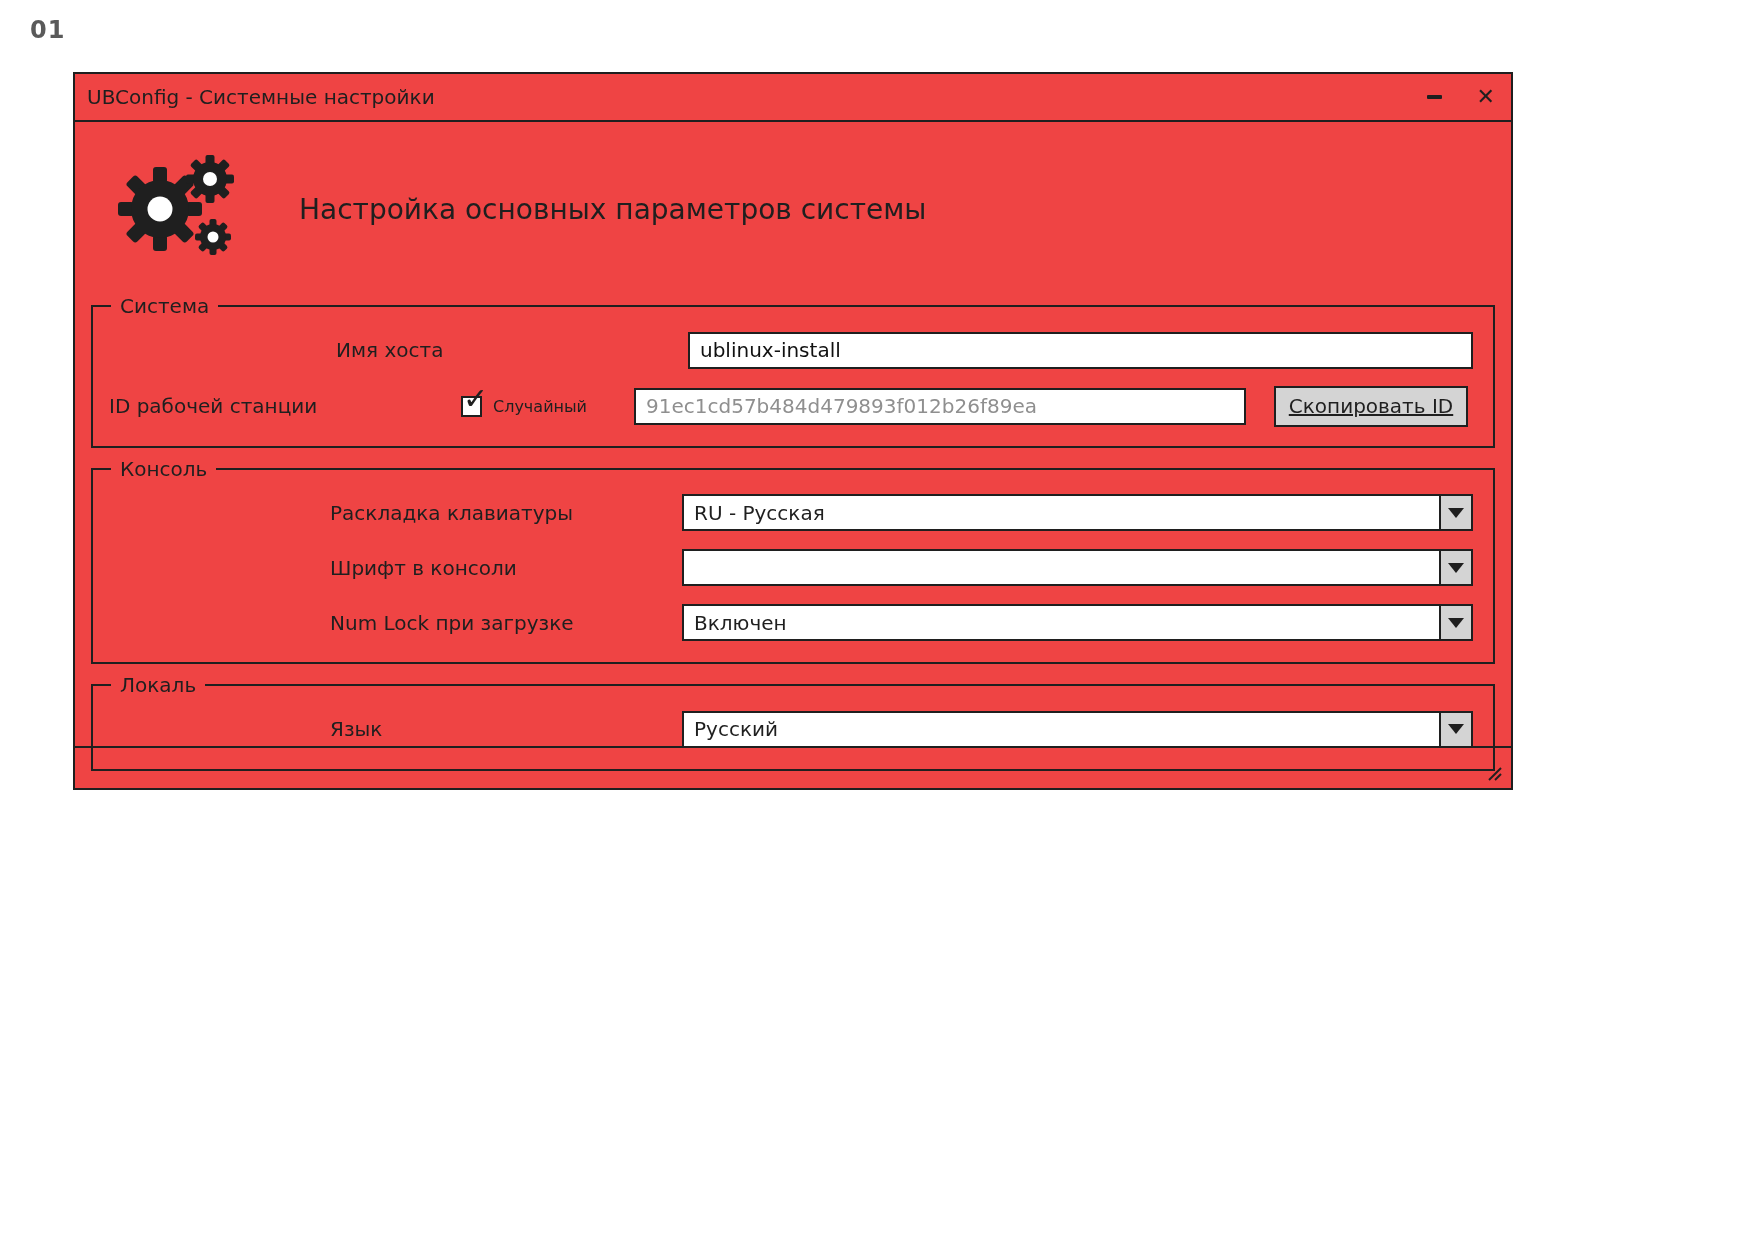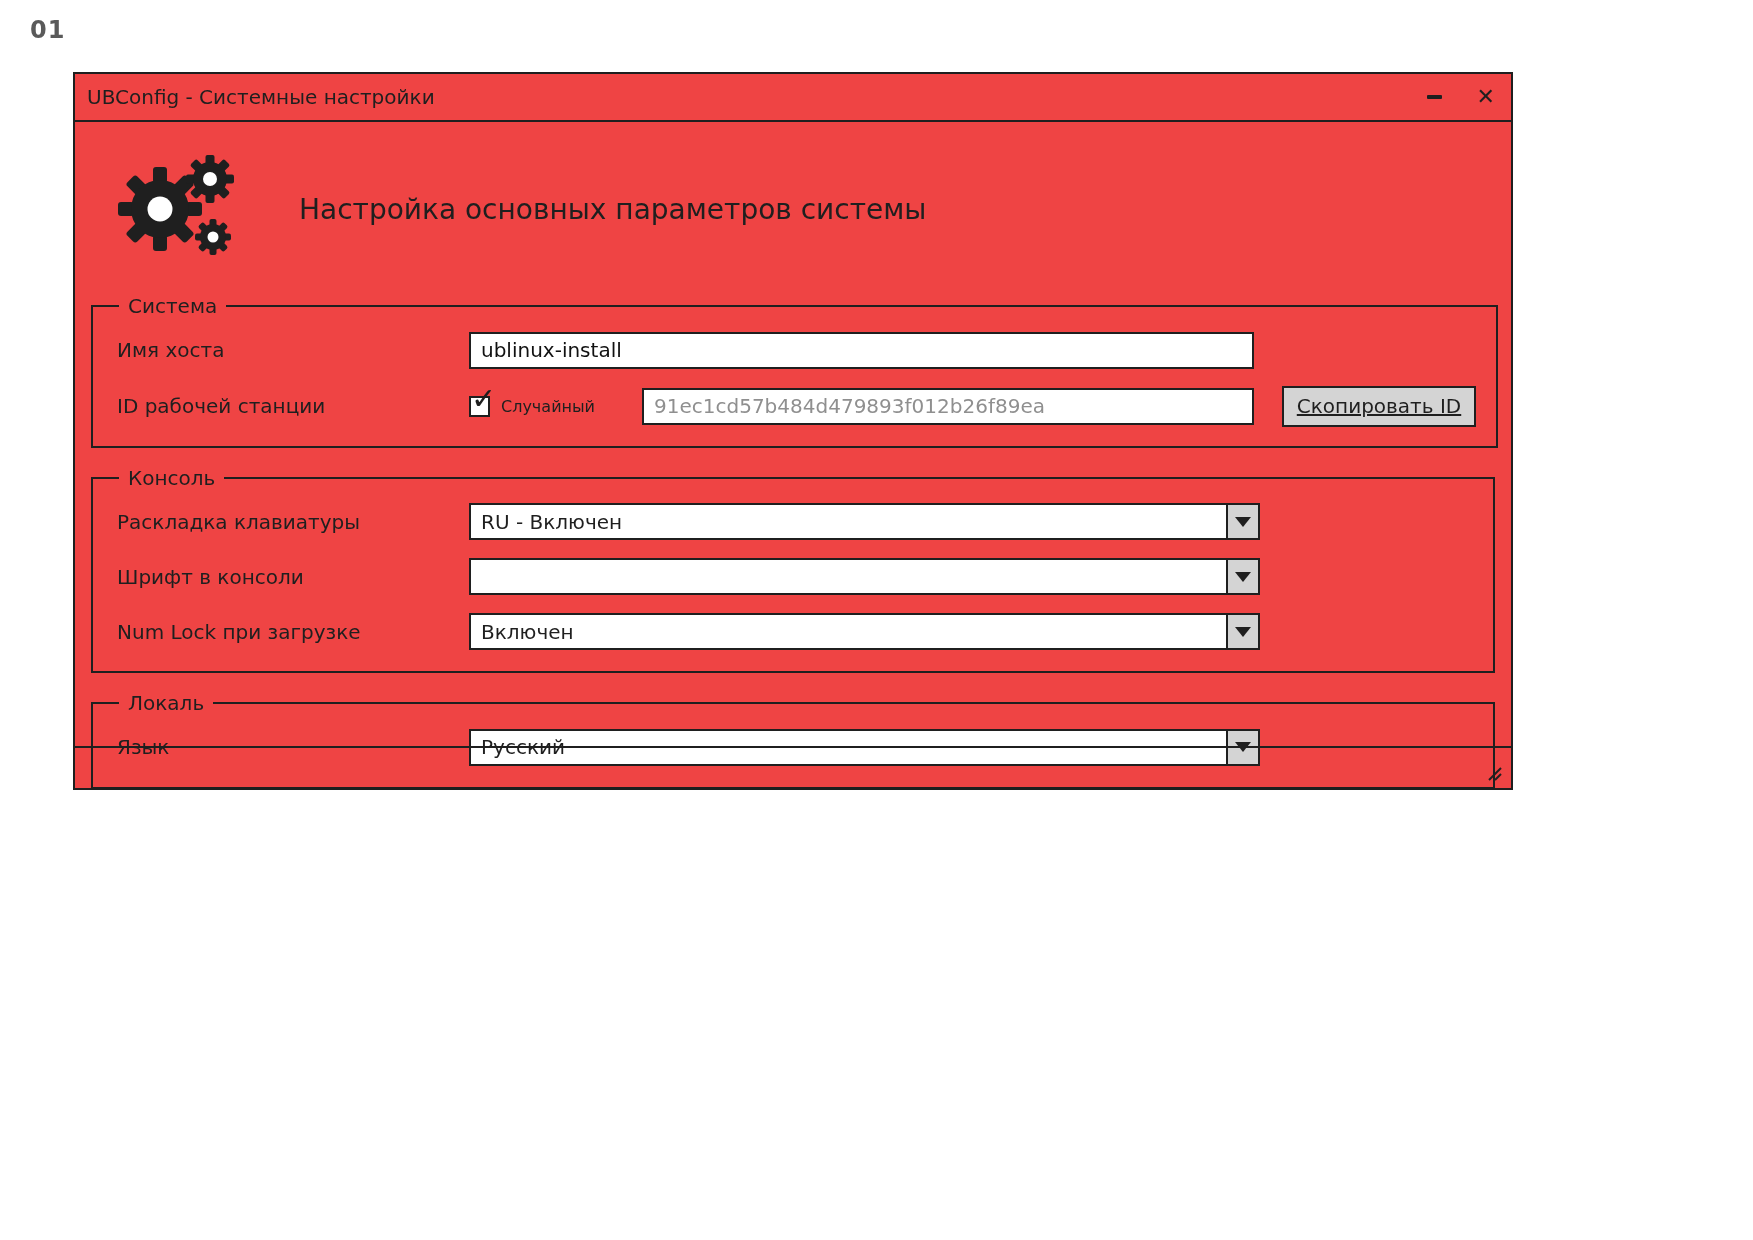--- a/index.html
+++ b/index.html
@@ -29,25 +29,25 @@
   }
   .win-controls{display:flex;align-items:center;gap:32px;}
   .minimize{display:flex;align-items:center;justify-content:center;width:20px;height:20px;cursor:default;}
   .min-bar{width:15px;height:4px;background:var(--ink);border-radius:1px;}
   .close{font-size:22px;line-height:1;cursor:default;}
   .content{position:relative;padding:0 16px;}
   .header-row{display:flex;align-items:center;gap:54px;margin:26px 0 0 24px;height:122px;}
   .gears{width:130px;height:120px;flex:none;}
   .header-text{font-size:28px;}
   fieldset{
-    border:2px solid var(--ink);margin:0 0 18px 0;padding:4px 20px 12px 24px;
+    border:2px solid var(--ink);margin:0 0 9px 0;padding:4px 20px 12px 16px;
   }
   fieldset.first{margin-top:24px;}
   legend{padding:0 9px;margin-left:2px;font-size:20px;}
-  .form-row{display:flex;align-items:center;min-height:56px;}
+  .form-row{display:flex;align-items:center;min-height:56px;justify-content:flex-end;}
   .console-row{min-height:55px;}
   .row-label{width:352px;flex:none;font-size:20px;}
   .text-input{
     height:37px;border:2px solid var(--ink);background:#fff;color:#111;
     font-size:20px;padding:0 10px;font-family:inherit;
   }
   .hostname-input{width:785px;}
   .id-field{display:flex;align-items:center;flex:1;}
   .checkbox-wrap{display:flex;align-items:center;gap:11px;width:173px;flex:none;cursor:default;}
   .checkbox{width:21px;height:21px;border:2px solid var(--ink);position:relative;background:#fff;flex:none;}
@@ -171,21 +171,21 @@
         </div>
       </div>
     </fieldset>
 
     <fieldset>
       <legend>Консоль</legend>
 
       <div class="form-row console-row">
         <span class="row-label">Раскладка клавиатуры</span>
         <div class="combobox">
-          <span class="combo-value">RU - Включен</span>
+          <span class="combo-value">RU - Русская</span>
           <span class="combo-arrow">
               <span class="tri"></span>
             </span>
         </div>
       </div>
 
       <div class="form-row console-row">
         <span class="row-label">Шрифт в консоли</span>
         <div class="combobox">
           <span class="combo-arrow">

